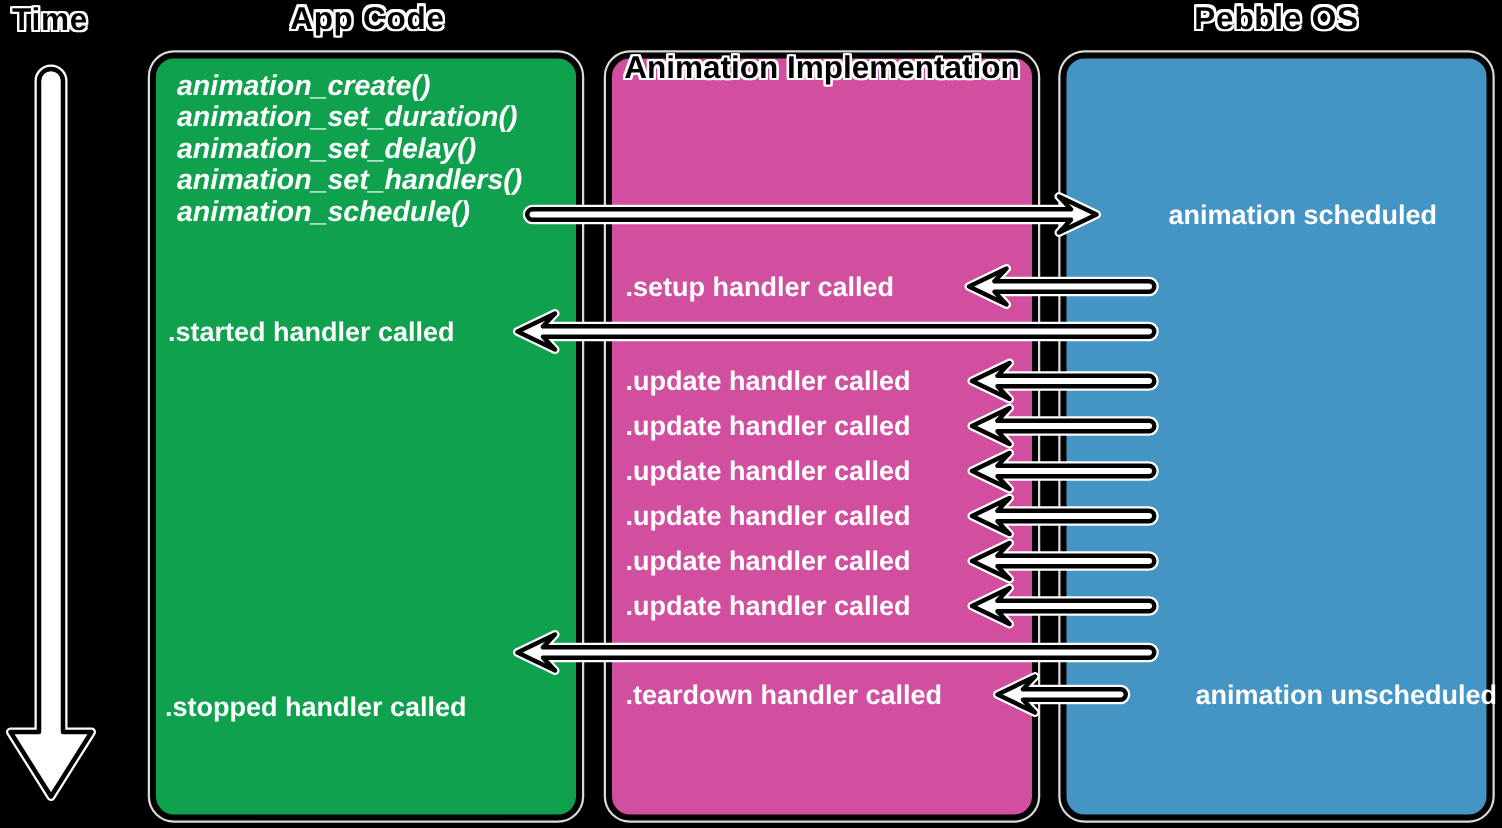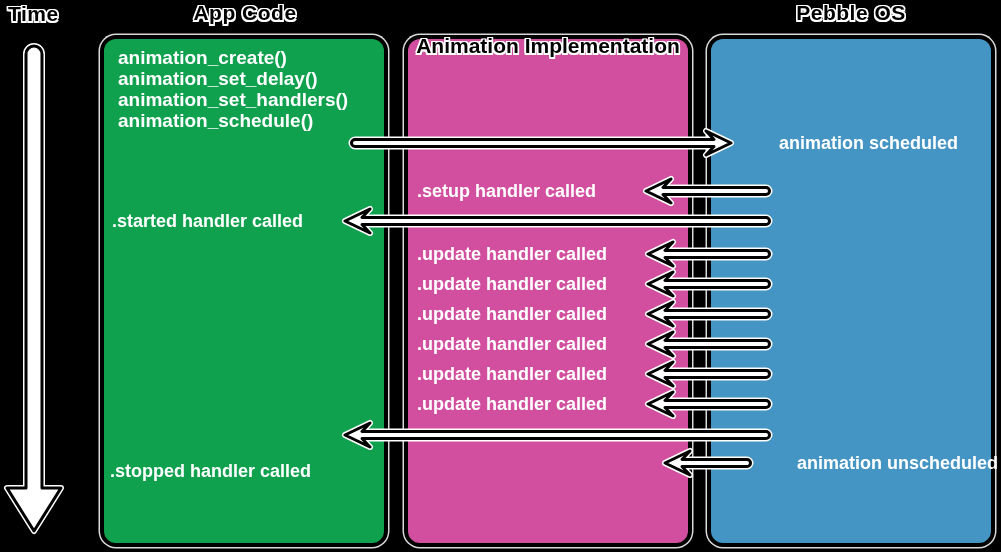--- a/index.html
+++ b/index.html
@@ -18,21 +18,21 @@
   .box{
     position:absolute;top:35px;width:288px;height:512px;box-sizing:border-box;
     border:4px solid #000;border-radius:16px;z-index:1;
     box-shadow:0 0 0 1.5px rgba(255,255,255,0.85);
   }
   .lbl{
     position:absolute;z-index:3;color:#fff;font-weight:bold;font-size:18px;
     white-space:nowrap;line-height:22px;
   }
   .fn-list{line-height:21px;font-size:19px;}
-  .fn-list div{height:21px;}
+  .fn-list div{height:21px;font-style:italic;}
   svg.arrows{position:absolute;left:0;top:0;z-index:2;}
   .aw{fill:none;stroke:#fff;stroke-width:6;stroke-linejoin:round;}
   .ab{fill:#fff;stroke:#000;stroke-width:3;stroke-linejoin:round;}
 </style>
 </head>
 <body>
 
 <div class="canvas" style="background: rgb(0, 0, 0);">
 
   <div class="hdr" style="left:8px;top:2px;">Time</div>
@@ -97,31 +97,33 @@
     </g>
 
     <g>
       <path class="aw" d="M 665 463 L 690 451 L 682 459.5 L 747 459.5 A 3.5 3.5 0 0 1 747 466.5 L 682 466.5 L 690 475 Z"></path>
       <path class="ab" d="M 665 463 L 690 451 L 682 459.5 L 747 459.5 A 3.5 3.5 0 0 1 747 466.5 L 682 466.5 L 690 475 Z"></path>
     </g>
   </svg>
 
   <div class="lbl fn-list" style="left:118px;top:47px;">
     <div>animation_create()</div>
+    <div>animation_set_duration()</div>
     <div>animation_set_delay()</div>
     <div>animation_set_handlers()</div>
     <div>animation_schedule()</div>
   </div>
   <div class="lbl" style="left:112px;top:210px;text-align:center;">.started handler called</div>
   <div class="lbl" style="left:110px;top:424px;margin-top:36px;">.stopped handler called</div>
 
   <div class="lbl" style="left:417px;top:180px;">.setup handler called</div>
   <div class="lbl" style="left:417px;top:243px;">.update handler called</div>
   <div class="lbl" style="left:417px;top:273px;">.update handler called</div>
   <div class="lbl" style="left:417px;top:303px;">.update handler called</div>
   <div class="lbl" style="left:417px;top:333px;">.update handler called</div>
   <div class="lbl" style="left:417px;top:363px;">.update handler called</div>
   <div class="lbl" style="left:417px;top:393px;">.update handler called</div>
+  <div class="lbl" style="left:417px;top:452px;">.teardown handler called</div>
 
   <div class="lbl" style="left:744px;top:132px;margin-left:35px;">animation scheduled</div>
   <div class="lbl" style="left:754px;top:452px;margin-left:43px;">animation unscheduled</div>
 
 </div>
 
 </body></html>

